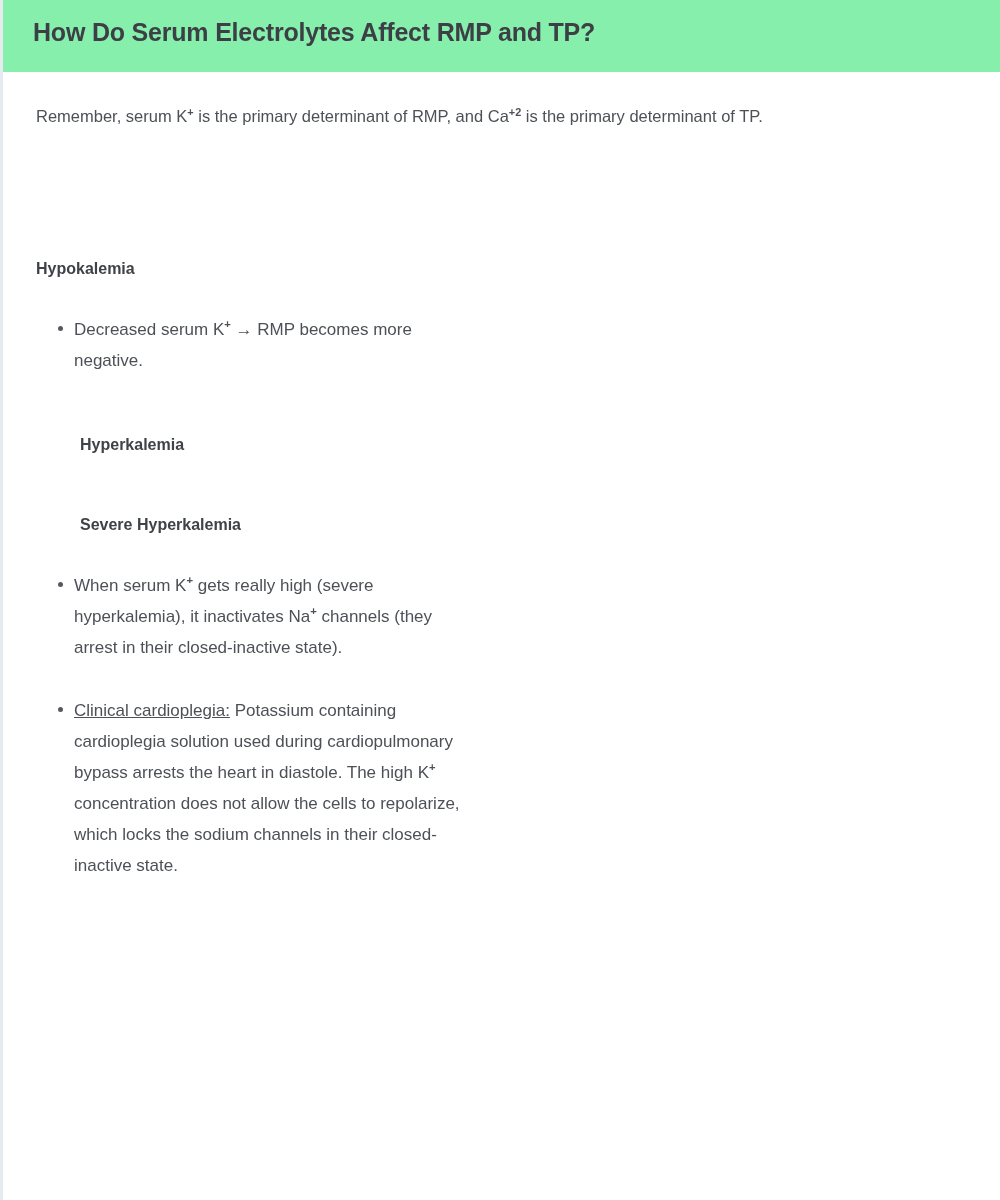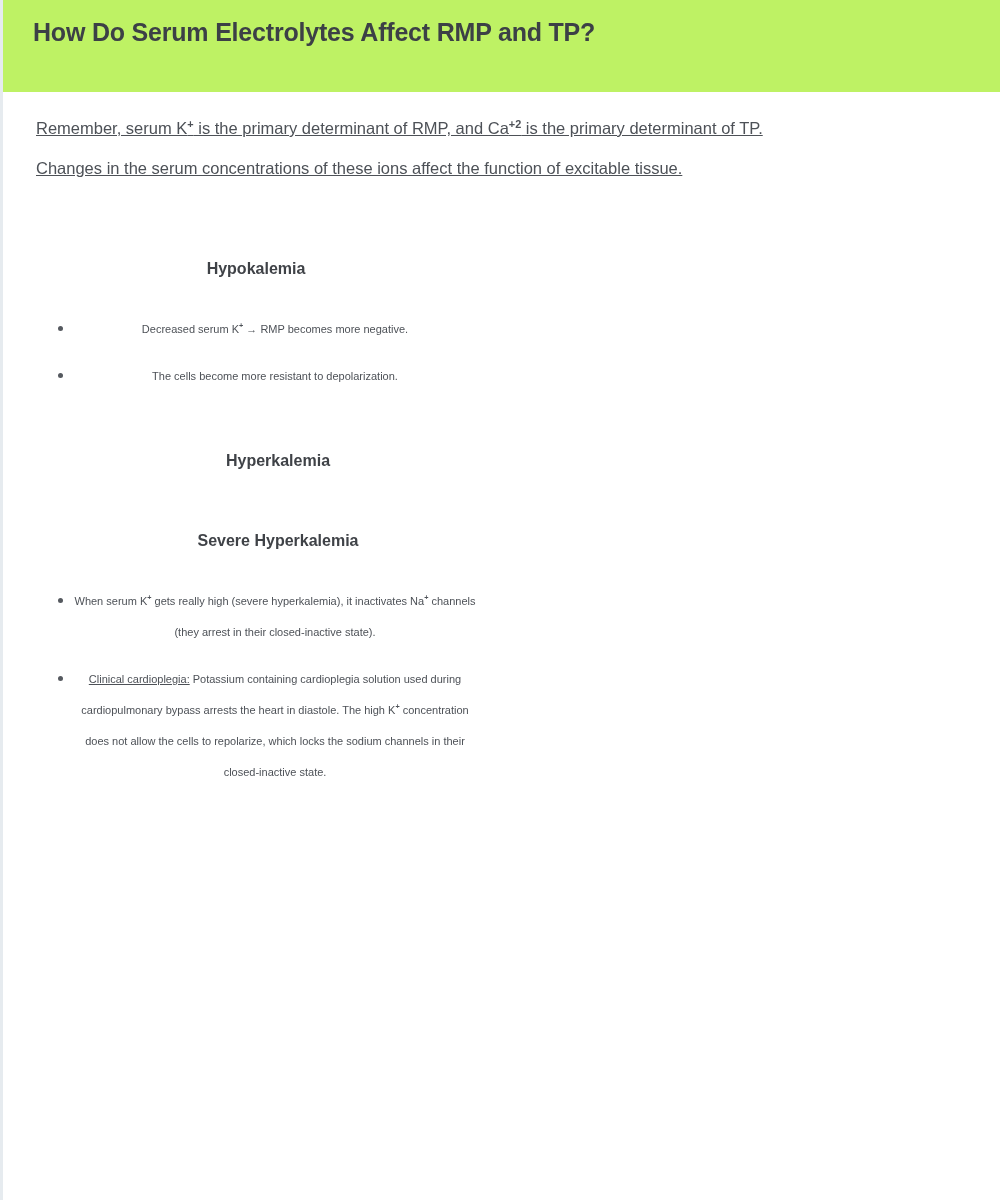--- a/index.html
+++ b/index.html
@@ -24,46 +24,45 @@
     border-left: 3px solid #e6ebef;
     box-sizing: border-box;
   }
 
   
   .header-band {
     position: absolute;
     left: 0;
     top: 0;
     width: 100%;
-    height: 92px;
-    background: #bef264;
+    height: 72px;
+    background: #86efac;
     box-sizing: border-box;
     text-align: right;
   }
   .header-title {
     position: absolute;
     left: 30px;
     top: 18px;
     font-size: 25px;
     font-weight: bold;
     color: #3c4046;
     letter-spacing: -0.2px;
     white-space: nowrap;
   }
 
   
   .intro {
     position: absolute;
     left: 33px;
-    top: 108px;
+    top: 96px;
     width: 920px;
     font-size: 16.5px;
     line-height: 40px;
     color: #4d5157;
-    text-decoration: underline;
   }
   .intro .line { display: block; white-space: nowrap; }
 
   sup {
     font-size: 0.66em;
     vertical-align: super;
     line-height: 0;
     font-weight: bold;
   }
 
@@ -71,21 +70,20 @@
   .columns {
     position: absolute;
     left: 0;
     top: 258px;
     width: 1000px;
     display: flex;
     align-items: flex-start;
   }
   .col {
     box-sizing: border-box;
-    text-align: center;
   }
   .col-left  { width: 500px; padding-left: 33px;  padding-right: 25px; }
   .col-right { width: 500px; padding-left: 505px; padding-right: 30px; }
   .col-right { padding-left: 0; }
   .col-left-inner  { width: 440px; }
 
   .sec-heading {
     font-size: 16px;
     font-weight: bold;
     color: #3f4247;
@@ -96,24 +94,25 @@
 
   ul.bullets {
     margin: 0;
     padding: 0;
     list-style: none;
     margin-top: 34px;
   }
   ul.bullets li {
     position: relative;
     padding-left: 38px;
-    font-size: 11px;
+    font-size: 17px;
     line-height: 31px;
     color: #4d5157;
     margin-bottom: 16px;
+    margin-top: 32px;
   }
   ul.bullets li:last-child { margin-bottom: 0; }
   ul.bullets li .dot {
     position: absolute;
     left: 22px;
     top: 12px;
     width: 5px;
     height: 5px;
     border-radius: 50%;
     background: #55595f;
@@ -124,37 +123,32 @@
 <body>
 
 <div class="page">
 
   <div class="header-band">
     <div class="header-title">How Do Serum Electrolytes Affect RMP and TP?</div>
   </div>
 
   <div class="intro">
     <span class="line"><span>Remember, serum K</span><sup>+</sup><span> is the primary determinant of RMP, and Ca</span><sup>+2</sup><span> is the primary determinant of TP.</span></span>
-    <span class="line">Changes in the serum concentrations of these ions affect the function of excitable tissue.</span>
   </div>
 
   <div class="columns">
 
     <div class="col col-left">
       <div class="col-left-inner">
 
         <div class="sec-heading">Hypokalemia</div>
         <ul class="bullets">
           <li>
             <span class="dot"></span>
             <span>Decreased serum K</span><sup>+</sup><span> → RMP becomes more negative.</span>
-          </li>
-          <li>
-            <span class="dot"></span>
-            <span>The cells become more resistant to depolarization.</span>
           </li>
         </ul>
 
         <div class="sec-heading gap">Hyperkalemia</div>
 
         <div class="sec-heading gap">Severe Hyperkalemia</div>
         <ul class="bullets">
           <li>
             <span class="dot"></span>
             <span>When serum K</span><sup>+</sup><span> gets really high (severe hyperkalemia), it inactivates Na</span><sup>+</sup><span> channels (they arrest in their closed-inactive state).</span>

